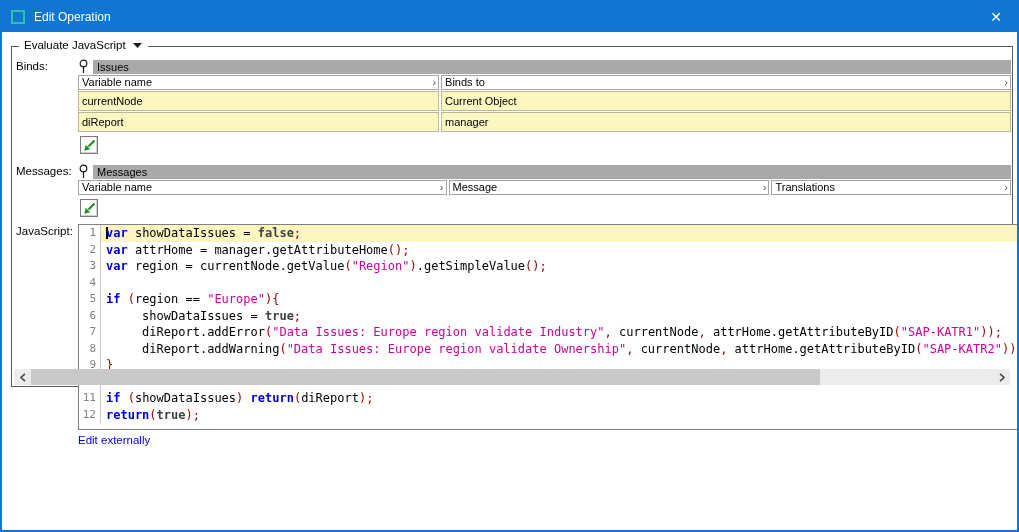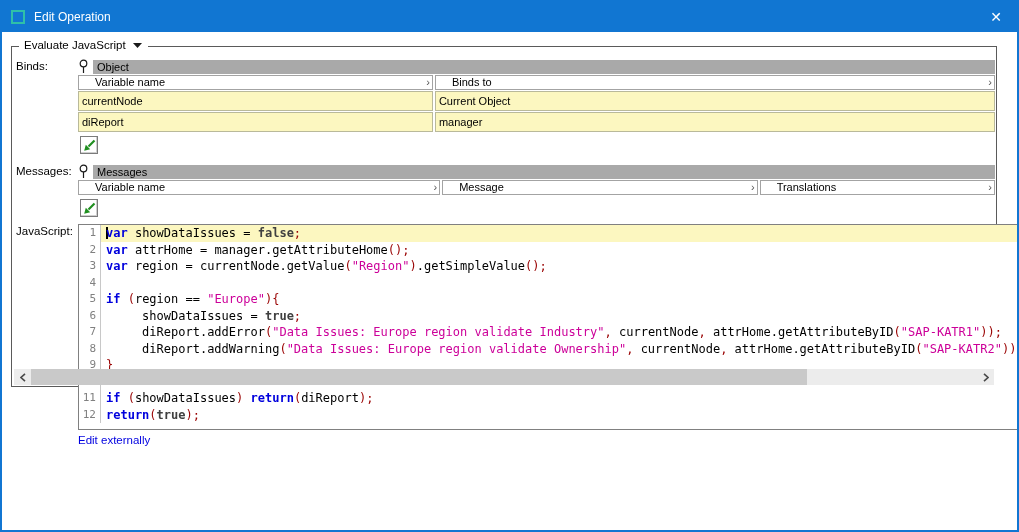--- a/index.html
+++ b/index.html
@@ -8,36 +8,36 @@
 
   .dialog { width:1019px; height:532px; background:#fff; border:2px solid #1176d2; position:relative; overflow:hidden; }
 
   
   .titlebar { height:30px; background:#1176d2; display:flex; align-items:center; }
   .app-icon { width:14px; height:14px; border:2px solid #2fc0a8; margin-left:9px; flex:none; }
   .title-text { color:#fff; font-size:12px; margin-left:9px; }
   .close-btn { margin-left:auto; color:#fff; font-size:14px; padding:2px 15px; cursor:default; }
 
   
-  .groupbox { position:relative; margin:14px 20px 0 9px; height:341px; border:1px solid #5a5a5a; padding-top:12px; background:#fff; }
+  .groupbox { position:relative; margin:14px 4px 0 9px; height:341px; border:1px solid #5a5a5a; padding-top:12px; background:#fff; }
   .groupbox-label { position:absolute; top:-8px; left:7px; background:#fff; padding:0 6px 0 5px; font-size:11.5px; display:flex; align-items:center; gap:7px; }
   .dd-arrow { width:9px; height:5px; display:inline-block; }
 
   .form-row { display:grid; grid-template-columns:66px 1fr; align-items:start; padding-right:1px; }
   .field-label { font-size:11.5px; padding:1px 0 0 4px; color:#000; }
 
   
   .panel-head { display:flex; align-items:flex-end; height:15px; }
   .pin-zone { width:15px; flex:none; display:flex; align-items:flex-end; }
   .gray-bar { flex:1; background:#a9a9a9; height:14px; font-size:11px; line-height:14px; padding-left:4px; color:#000; }
 
   .tbl { display:grid; column-gap:2px; row-gap:1px; margin-top:1px; background:#fff; }
   .tbl-binds { grid-template-columns:38.7% 1fr; }
   .tbl-messages { grid-template-columns:39.5% 34.4% 1fr; }
-  .th { height:15px; background:#fff; border:1px solid #a3a3a3; font-size:11px; line-height:13px; padding:0 2px 0 16px; display:flex; justify-content:space-between; align-items:center; }
+  .th { height:15px; background:#fff; border:1px solid #a3a3a3; font-size:11px; line-height:13px; padding:0 2px 0 3px; display:flex; justify-content:space-between; align-items:center; }
   .sort-chevron { color:#555; font-size:11px; line-height:11px; }
   .td { height:20px; background:#fcf7c0; border:1px solid #b9b99a; font-size:11px; line-height:18px; padding-left:3px; overflow:hidden; }
 
   .icon-btn { width:18px; height:18px; margin:4px 0 0 2px; background:#fff; border:1px solid #7b7b7b; box-shadow:inset -1px -1px 0 #cfcfcf; display:flex; align-items:center; justify-content:center; }
 
   .row-messages { margin-top:10px; }
   .row-js { margin-top:7px; }
 
   
   .editor { border:1px solid #808080; height:206px; overflow:hidden; background:#fff; }
@@ -88,21 +88,21 @@
     <div class="form-row">
       <div class="field-label">Binds:</div>
       <div>
         <div class="panel-head">
           <div class="pin-zone">
             <svg width="11" height="15" viewBox="0 0 11 15">
                 <circle cx="5.5" cy="4.5" r="3.3" fill="#fff" stroke="#1a1a1a" stroke-width="1.2"></circle>
                 <line x1="5.5" y1="8" x2="5.5" y2="14" stroke="#1a1a1a" stroke-width="1.2"></line>
               </svg>
           </div>
-          <div class="gray-bar">Object</div>
+          <div class="gray-bar">Issues</div>
         </div>
         <div class="tbl tbl-binds" id="binds-table">
             <div class="th">
               <span>Variable name</span>
               <span class="sort-chevron">›</span>
             </div>
             <div class="th">
               <span>Binds to</span>
               <span class="sort-chevron">›</span>
             </div>

